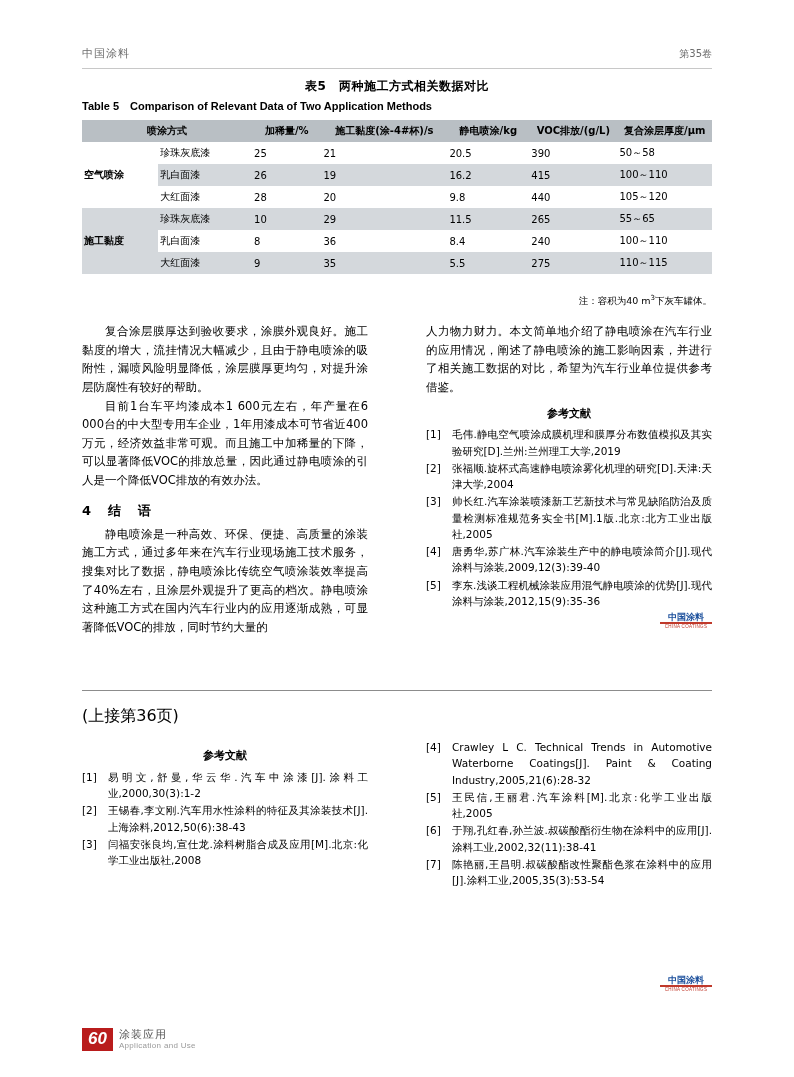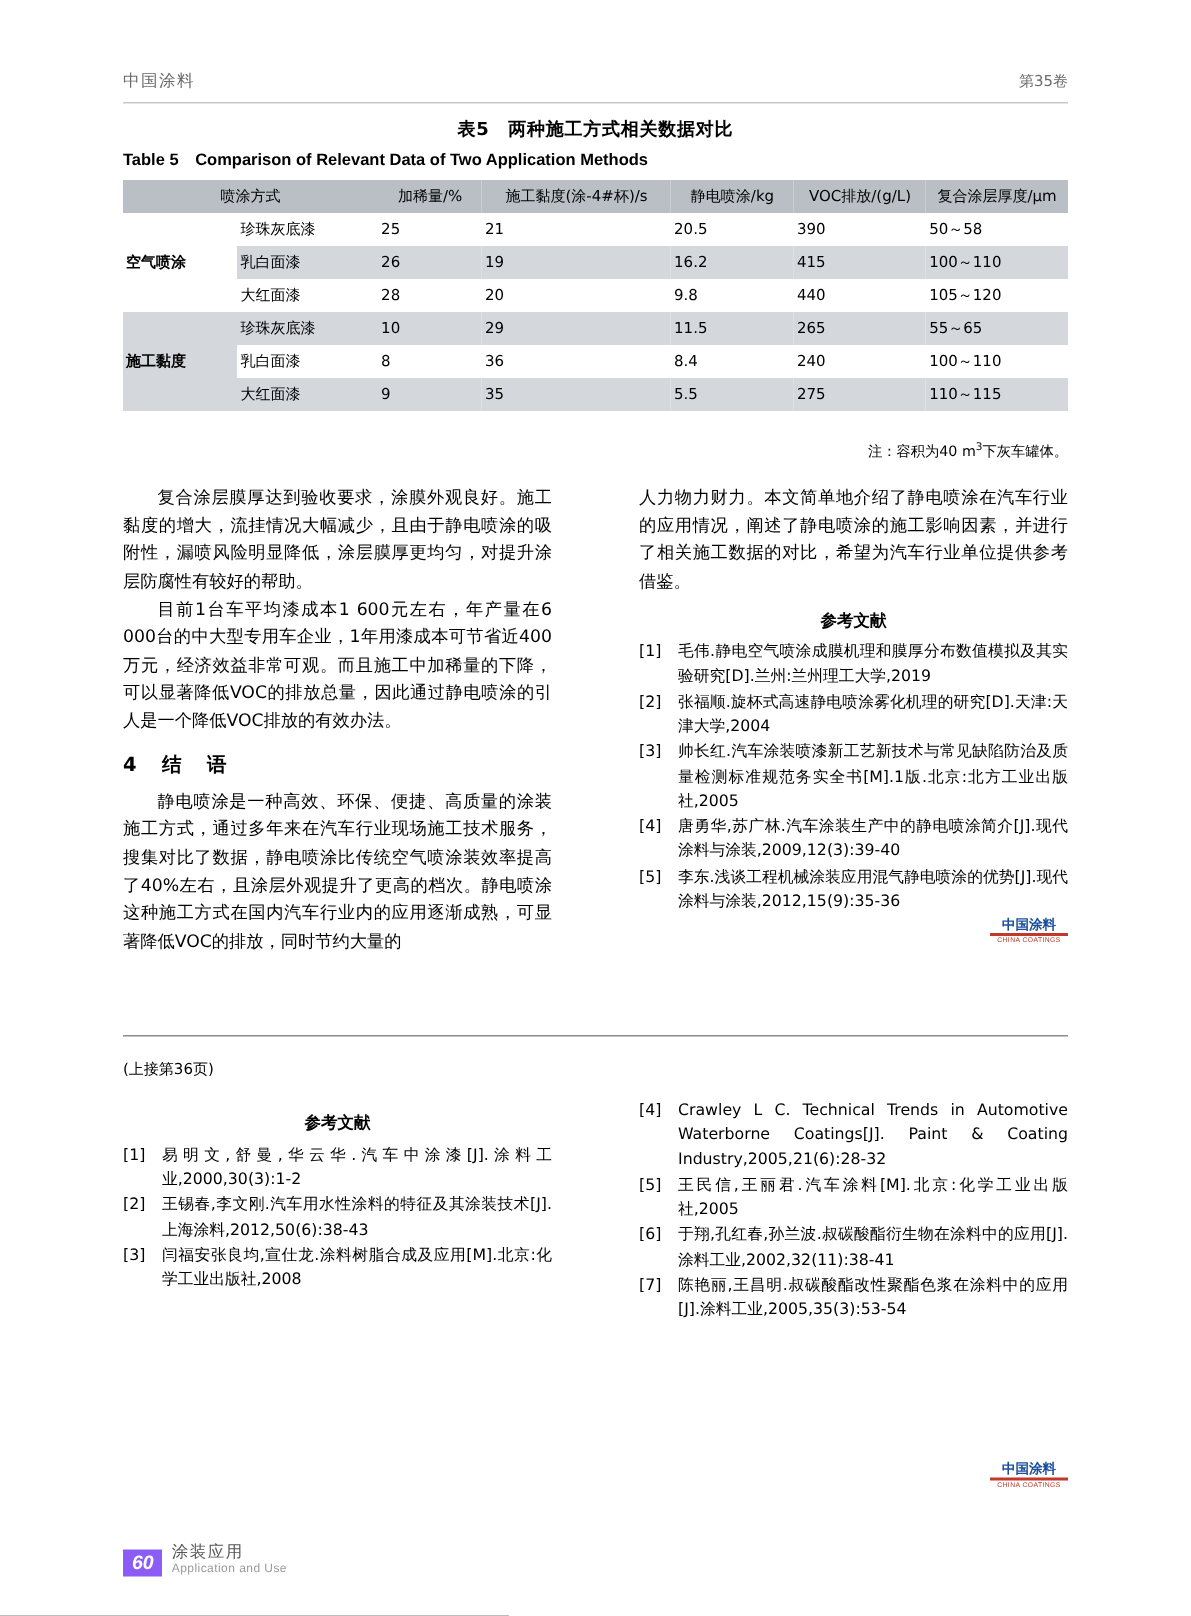--- a/index.html
+++ b/index.html
@@ -45,21 +45,21 @@
     font-family:Liberation Sans, sans-serif;
     margin-bottom:6px;
   }
   table.data{
     border-collapse:collapse;width:100%;
     font-size:10px;
     font-family:"DejaVu Sans", sans-serif;
   }
   table.data th{
     background:#b9bfc4;
-    font-weight:normal;
+    font-weight:bold;
     padding:4px 2px;
     text-align:center;
     font-size:10px;
     border:none;
   }
   table.data td{
     padding:4px 2px;
     font-size:10px;
     border:none;
   }
@@ -122,21 +122,21 @@
     position:absolute;
     left:0;right:0;top:690px;
     border-top:1px solid #8c8c8c;
   }
   
   .cont{
     position:absolute;
     top:706px;left:0;right:0;
   }
   .cont-label{
-    font-size:10px;
+    font-size:16px;
     font-family:"DejaVu Sans", sans-serif;
     margin-bottom:12px;
   }
   .cont-cols{position:relative;height:320px;}
   
   .logo{
     position:absolute;
     width:52px;height:20px;
     text-align:center;
   }
@@ -155,24 +155,24 @@
   }
   #logo1{right:0;top:612px;}
   #logo2{right:0;top:975px;}
   
   .footer{
     position:absolute;
     left:82px;bottom:26px;
     display:flex;align-items:flex-end;
   }
   .pagenum{
-    background:#8b5cf6;color:#fff;
+    background:#b91c1c;color:#fff;
     font-family:"Liberation Sans", sans-serif;
     font-weight:bold;font-style:italic;
-    font-size:13px;
+    font-size:17px;
     padding:1px 6px 2px 6px;
     margin-right:6px;
   }
   .foot-cn{
     font-family:"DejaVu Sans", sans-serif;
     font-size:11px;color:#555;letter-spacing:1px;
     line-height:13px;
   }
   .foot-en{
     font-family:"Liberation Sans", sans-serif;

